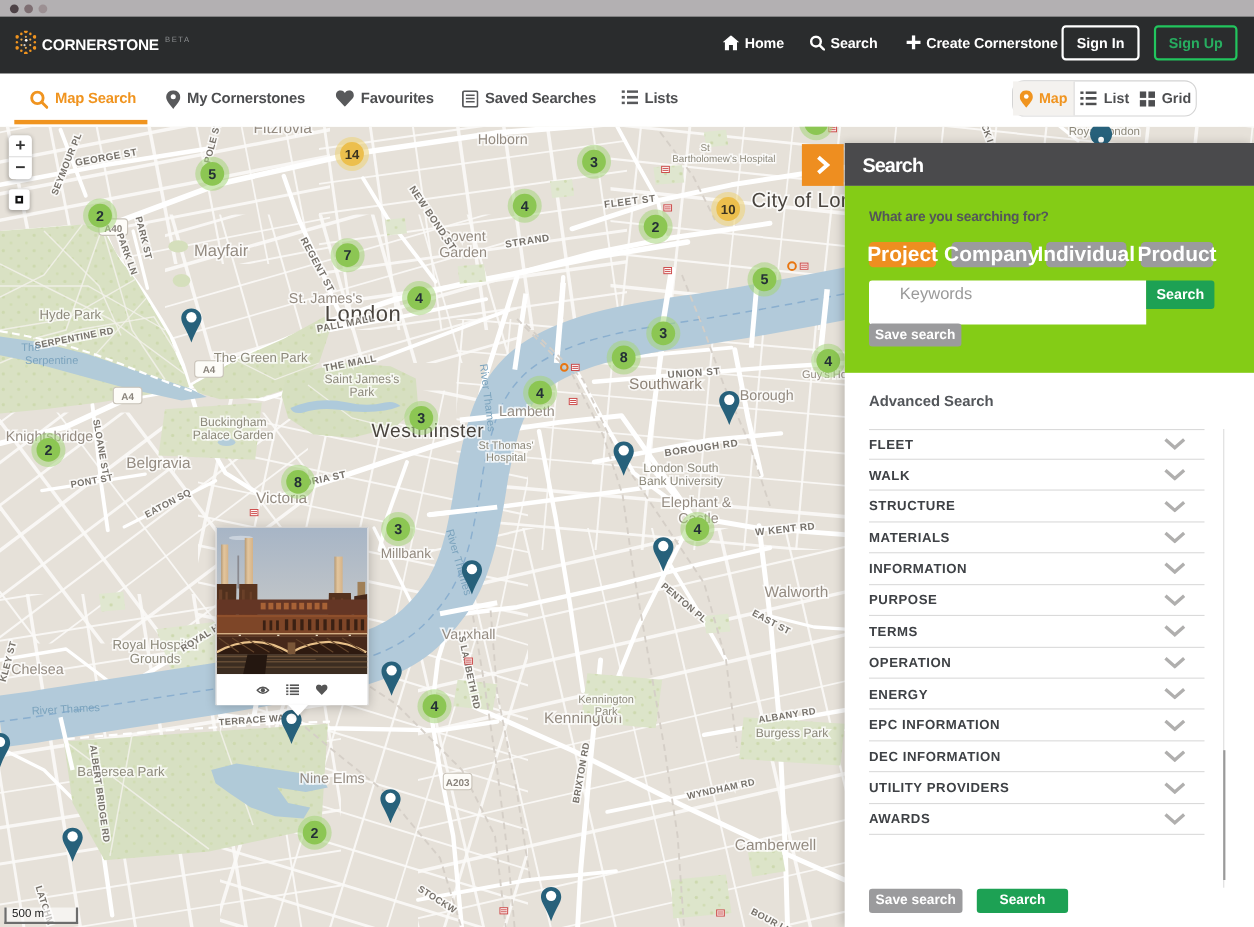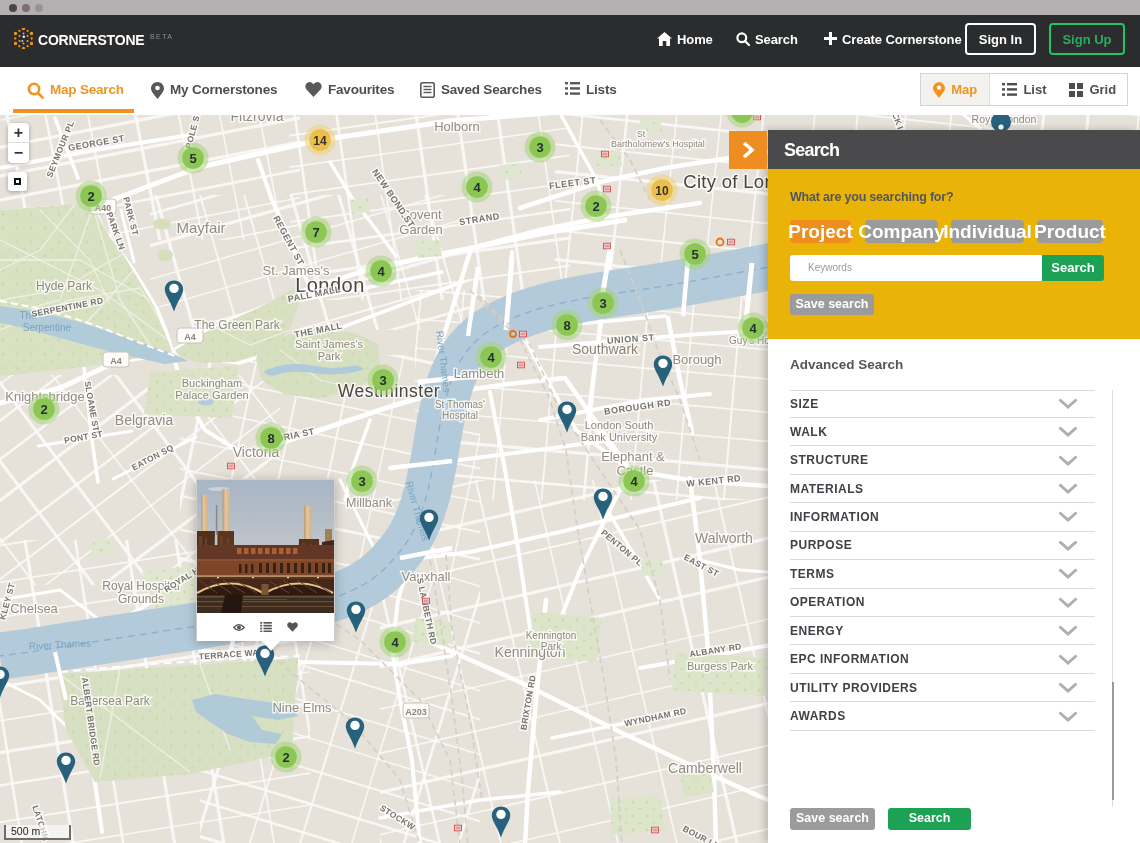--- a/index.html
+++ b/index.html
@@ -7,41 +7,41 @@
 #chrome span{position:absolute;top:3.5px;width:8px;height:8px;border-radius:50%}
 #header{position:absolute;left:0;top:15px;width:1140px;height:52px;background:#2a2c2d}
 #logo-icon{position:absolute;left:14px;top:13px}
 #logo-text{position:absolute;left:38px;top:17px;font-size:14px;font-weight:700;color:#fff;letter-spacing:-0.2px}
 #logo-beta{position:absolute;left:150px;top:18px;font-size:7px;color:#8b8e90;letter-spacing:1.4px}
 .hlink{position:absolute;top:17px;height:18px;display:flex;align-items:flex-start;gap:5px;color:#fff;font-size:13px;font-weight:700;letter-spacing:-0.1px}
 .hbtn{position:absolute;top:8px;height:32px;border-radius:4px;font-size:13px;font-weight:700;display:flex;align-items:center;justify-content:center}
 #nav{position:absolute;left:0;top:67px;width:1140px;height:48px;background:#fff}
 .ntab{position:absolute;top:15px;display:flex;align-items:flex-start;gap:6px;font-size:13.5px;font-weight:700;color:#4d4e50;letter-spacing:-0.2px}
 #tab-underline{position:absolute;left:13px;top:42px;width:121px;height:4px;background:#f0941f}
-#toggle{position:absolute;left:920px;top:6px;width:208px;height:33px;border:1px solid #d4d4d4;border-radius:0;display:flex;background:#fff}
+#toggle{position:absolute;left:920px;top:6px;width:168px;height:33px;border:1px solid #d4d4d4;border-radius:11px;display:flex;background:#fff}
 #toggle .seg{flex:1;display:flex;align-items:center;justify-content:center;gap:6px;font-size:13px;font-weight:700;color:#4d4e50}
 
 #toggle .seg.active{background:#f4f2ef;color:#f0941f;border-right:1px solid #ddd}
 #map{position:absolute;left:0;top:115px;width:1140px;height:728px;overflow:hidden}
 #zoomctl{position:absolute;left:8px;top:8px;width:21px;height:40px;background:#fff;border-radius:4px;box-shadow:0 1px 4px rgba(0,0,0,0.3)}
 #zoomctl div{height:20px;text-align:center;font-size:16px;font-weight:700;color:#333;line-height:20px}
 #zoomctl div:first-child{border-bottom:1px solid #ddd}
 #fullsc{position:absolute;left:8px;top:57px;width:19px;height:19px;background:#fff;border-radius:3px;box-shadow:0 1px 4px rgba(0,0,0,0.3);display:flex;align-items:center;justify-content:center}
 #fullsc div{width:7px;height:7px;border:2px solid #111}
 #scale{position:absolute;left:4px;bottom:3px;width:67px;height:15px;background:rgba(255,255,255,0.6);border:2px solid #6d6d6d;border-top:none;font-size:10.5px;font-weight:400;color:#222;line-height:13px;padding-left:5px}
 #popup{position:absolute;left:196px;top:364px;width:139px;height:162px;background:#fff;border:1px solid #cfcfcf;box-shadow:0 2px 10px rgba(0,0,0,0.25)}
 #popup-icons{position:absolute;left:0;top:133px;width:137px;height:28px;background:#fff;display:flex;align-items:center;justify-content:center;gap:15px}
 #popup-arrow{position:absolute;left:65px;top:161px;width:0;height:0;border-left:9px solid transparent;border-right:9px solid transparent;border-top:10px solid #fff;filter:drop-shadow(0 2px 2px rgba(0,0,0,0.15))}
 #panel{position:absolute;left:768px;top:130px;width:372px;height:713px;background:#fff;box-shadow:-3px 0 8px rgba(0,0,0,0.2)}
 #panel-head{position:absolute;left:0;top:0;width:372px;height:39px;background:#4a4a4c;color:#fff;font-size:18px;font-weight:700;line-height:40px;padding-left:16px;letter-spacing:-0.8px}
 #panel-back{position:absolute;left:-39px;top:1px;width:38px;height:38px;background:#ee8e20;color:#fff;display:flex;align-items:center;justify-content:center}
-#panel-top{position:absolute;left:0;top:39px;width:372px;height:170px;background:#eab308}
+#panel-top{position:absolute;left:0;top:39px;width:372px;height:170px;background:#84cc16}
 #pt-title{position:absolute;left:22px;top:21px;font-size:12.5px;font-weight:700;color:#53565a;letter-spacing:-0.2px}
 .tbtn{position:absolute;top:51px;height:23px;border-radius:4px;color:#fff;font-size:19px;font-weight:700;display:flex;align-items:center;justify-content:center;background:#9b9b9d}
-#kw{position:absolute;left:22px;top:86px;width:252px;height:26px;background:#fff;border-radius:3px 0 0 3px;font-size:10px;color:#9a9a9a;line-height:26px;padding-left:18px}
+#kw{position:absolute;left:22px;top:86px;width:252px;height:40px;background:#fff;border-radius:3px 0 0 3px;font-size:15px;color:#9a9a9a;line-height:26px;padding-left:28px}
 #kw-btn{position:absolute;left:274px;top:86px;width:62px;height:26px;background:#1da154;border-radius:0 3px 3px 0;color:#fff;font-size:13px;font-weight:700;text-align:center;line-height:26px}
 #save1{position:absolute;left:22px;top:125px;width:84px;height:21px;background:#9b9b9d;border-radius:3px;color:#fff;font-size:12.5px;font-weight:700;text-align:center;line-height:21px}
 #adv{position:absolute;left:0;top:209px;width:372px;height:504px;background:#fff}
 #adv-title{position:absolute;left:22px;top:18px;font-size:13.5px;font-weight:700;color:#53565a}
 #adv-list{position:absolute;left:22px;top:50.5px;width:305px}
 .adv-row{height:28.45px;border-bottom:1px solid #dadada;display:flex;align-items:center;justify-content:space-between}
 .adv-row:first-child{border-top:1px solid #dadada}
 .adv-row span{font-size:12px;font-weight:700;color:#3e4145;letter-spacing:0.5px}
 .adv-row svg{margin-right:17px}
 #save2{position:absolute;left:22px;top:469px;width:85px;height:21.5px;background:#9b9b9d;border-radius:3px;color:#fff;font-size:12.5px;font-weight:700;text-align:center;line-height:21.5px}
@@ -1073,21 +1073,21 @@
   <div class="tbtn" style="left:183px;width:73px">Individual</div>
   <div class="tbtn" style="left:269px;width:66px">Product</div>
   <div id="kw">Keywords</div>
   <div id="kw-btn">Search</div>
   <div id="save1">Save search</div>
  </div>
  <div id="adv">
   <div id="adv-title">Advanced Search</div>
   <div id="adv-list">
 <div class="adv-row">
-          <span>SIZE</span>
+          <span>FLEET</span>
           <svg width="20" height="11" viewBox="0 0 20 11">
             <polyline points="1.5,1.5 10,9 18.5,1.5" fill="none" stroke="#b0afae" stroke-width="3"></polyline>
           </svg>
         </div>
 <div class="adv-row">
           <span>WALK</span>
           <svg width="20" height="11" viewBox="0 0 20 11">
             <polyline points="1.5,1.5 10,9 18.5,1.5" fill="none" stroke="#b0afae" stroke-width="3"></polyline>
           </svg>
         </div>
@@ -1128,20 +1128,26 @@
           </svg>
         </div>
 <div class="adv-row">
           <span>ENERGY</span>
           <svg width="20" height="11" viewBox="0 0 20 11">
             <polyline points="1.5,1.5 10,9 18.5,1.5" fill="none" stroke="#b0afae" stroke-width="3"></polyline>
           </svg>
         </div>
 <div class="adv-row">
           <span>EPC INFORMATION</span>
+          <svg width="20" height="11" viewBox="0 0 20 11">
+            <polyline points="1.5,1.5 10,9 18.5,1.5" fill="none" stroke="#b0afae" stroke-width="3"></polyline>
+          </svg>
+        </div>
+<div class="adv-row">
+          <span>DEC INFORMATION</span>
           <svg width="20" height="11" viewBox="0 0 20 11">
             <polyline points="1.5,1.5 10,9 18.5,1.5" fill="none" stroke="#b0afae" stroke-width="3"></polyline>
           </svg>
         </div>
 <div class="adv-row">
           <span>UTILITY PROVIDERS</span>
           <svg width="20" height="11" viewBox="0 0 20 11">
             <polyline points="1.5,1.5 10,9 18.5,1.5" fill="none" stroke="#b0afae" stroke-width="3"></polyline>
           </svg>
         </div>

